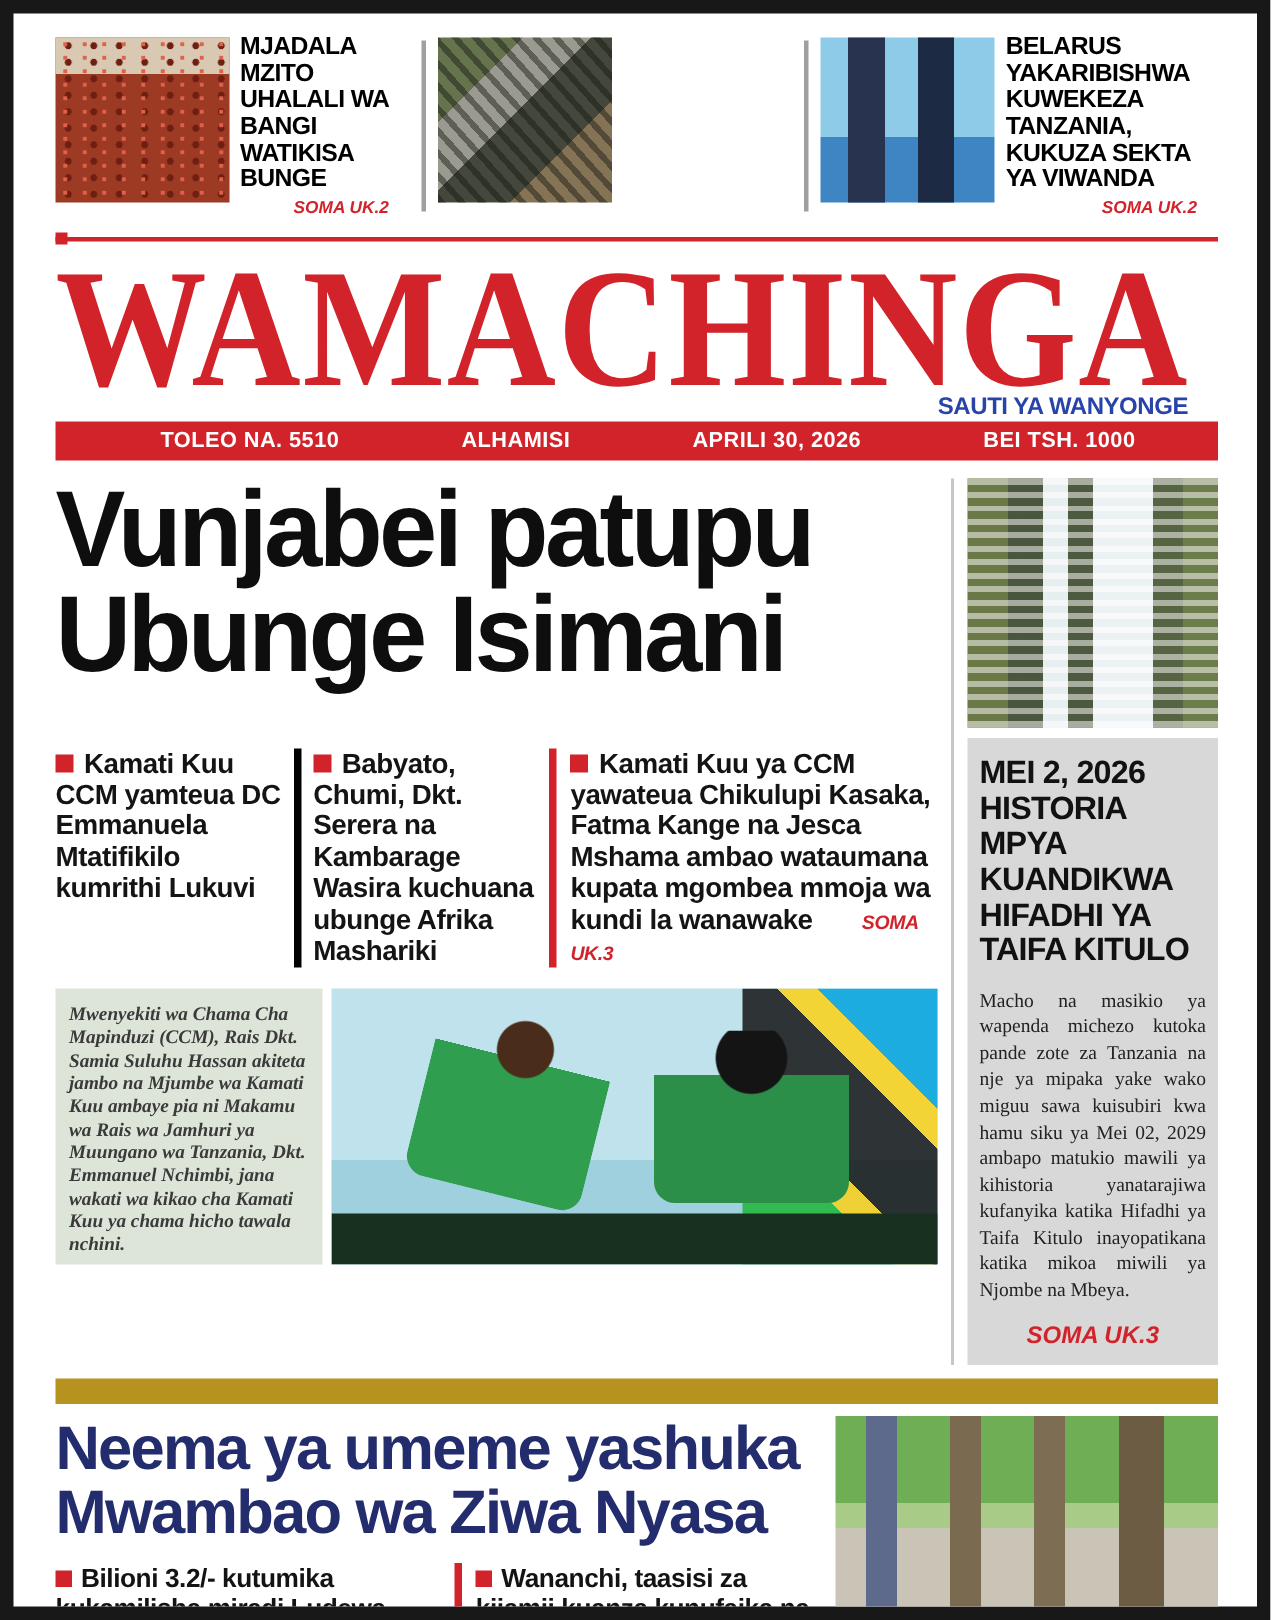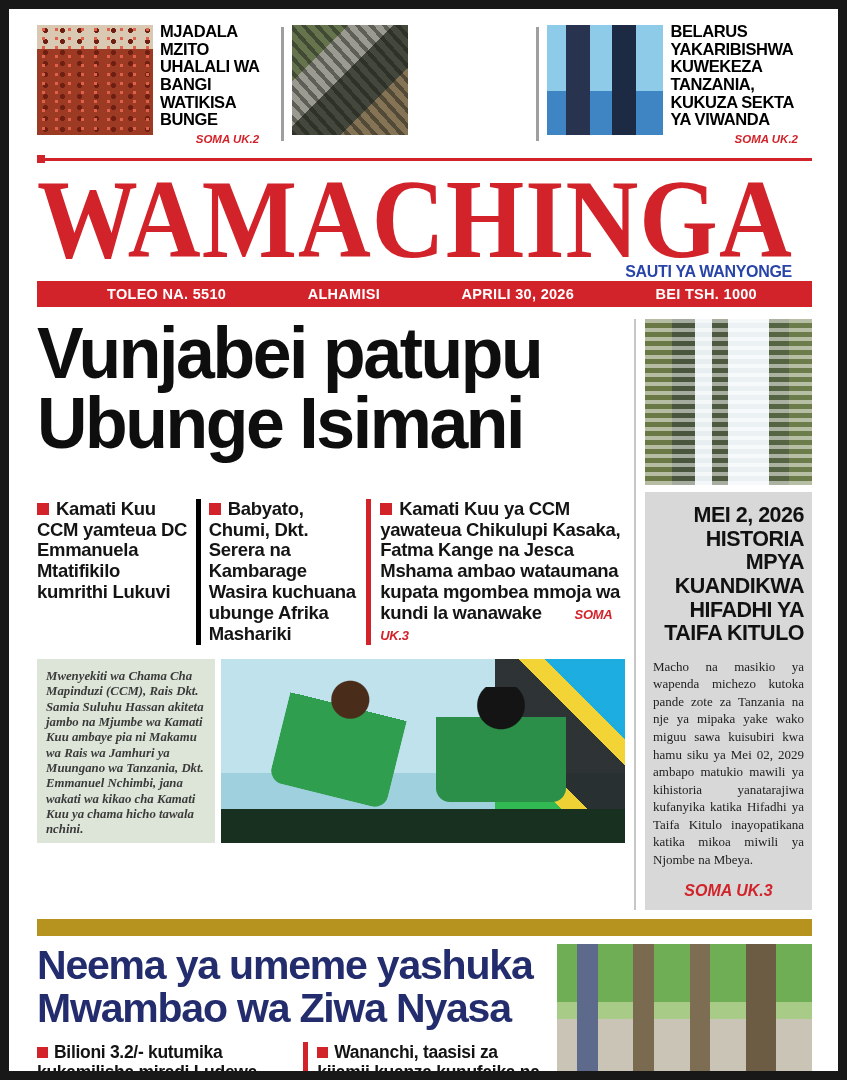--- a/index.html
+++ b/index.html
@@ -66,21 +66,21 @@
     background:radial-gradient(circle at 50% 18%, #4a2c1a 0 16%, transparent 17%), linear-gradient(180deg, transparent 0 24%, #2f9e4f 24%); border-radius:14px; transform:rotate(14deg); }
   .ph-meeting .fig2 { position:absolute; left:215px; top:28px; width:130px; height:115px;
     background:radial-gradient(circle at 50% 16%, #141414 0 20%, transparent 21%), linear-gradient(180deg, transparent 0 26%, #2c8f49 26%); border-radius:14px; }
   .ph-meeting .desk { position:absolute; left:0; bottom:0; width:100%; height:34px; background:#17301f; }
   
   .sidebar { flex:1; margin-left:9px; border-left:2px solid #c6c6c6; padding-left:9px; }
   .ph-waterfall { width:100%; height:166px; background:
       repeating-linear-gradient(180deg, rgba(255,255,255,.55) 0 4px, rgba(220,230,235,.1) 4px 9px),
       linear-gradient(90deg,#5d6c33 0 16%, #39452a 16% 30%, #e9eff1 30% 40%, #3d4a2c 40% 50%, #eef3f5 50% 74%, #46552f 74% 86%, #5f7038 86%); }
   .side-box { margin-top:7px; background:#d8d8d8; padding:12px 8px 10px 8px; }
-  .side-head { text-align:right; font-weight:bold; font-size:21.5px; line-height:1.1;
+  .side-head { text-align:left; font-weight:bold; font-size:21.5px; line-height:1.1;
     letter-spacing:-0.5px; color:#111; }
   .side-body { margin-top:12px; font-family:"Liberation Serif", serif; font-size:13px;
     line-height:1.35; text-align:justify; color:#222; }
   .side-soma { display:block; text-align:center; margin-top:14px; font-size:16px; }
   
   .goldbar { margin-top:9px; height:17px; background:#b6921e; }
   
   .bottom { display:flex; margin-top:8px; gap:8px; }
   .bot-left { width:512px; }
   .bot-head { color:#232d6e; font-weight:bold; font-size:41px; letter-spacing:-1.2px;

